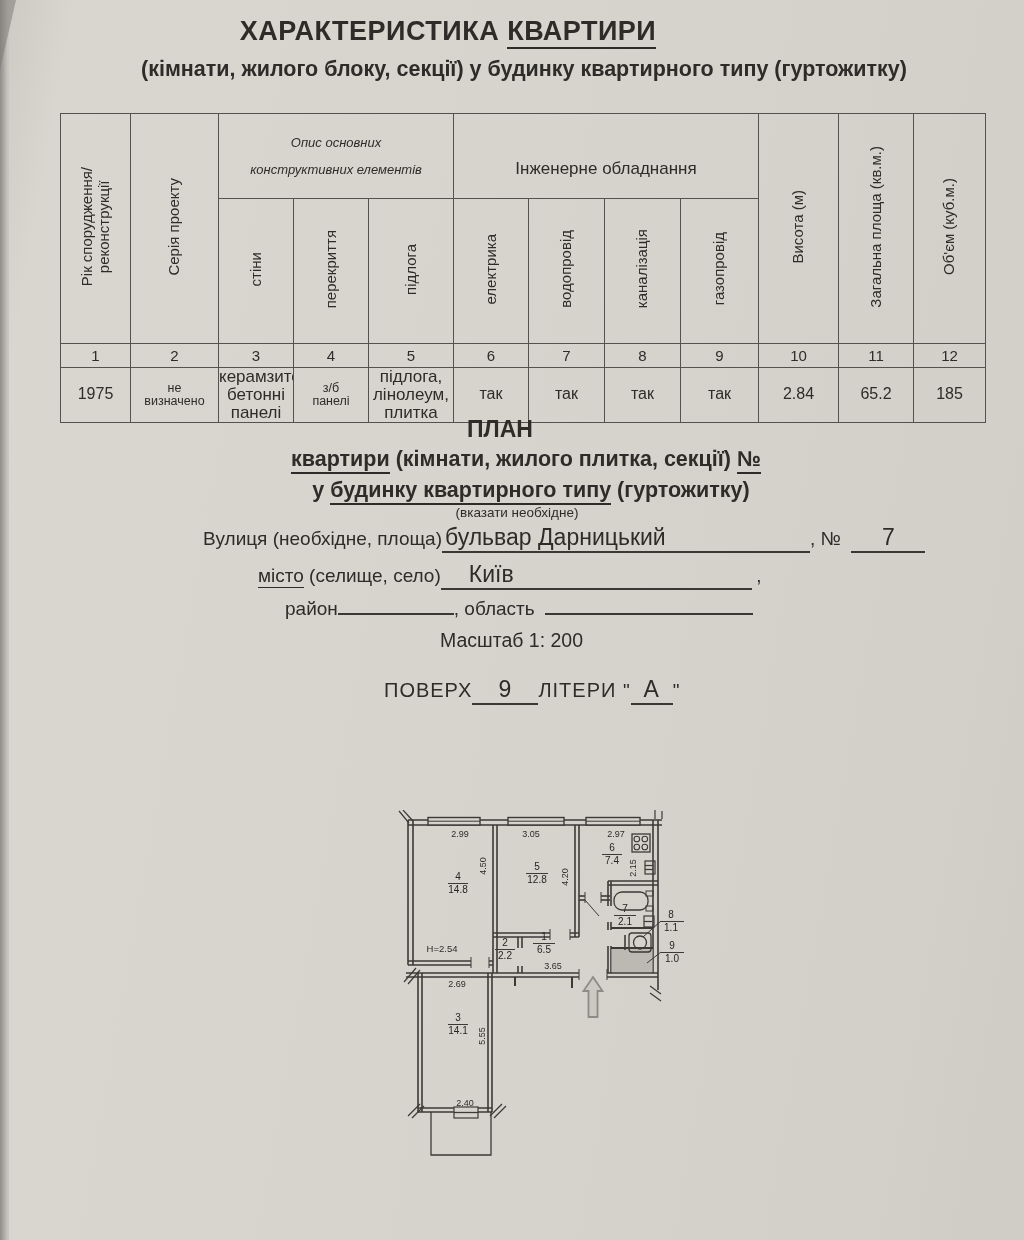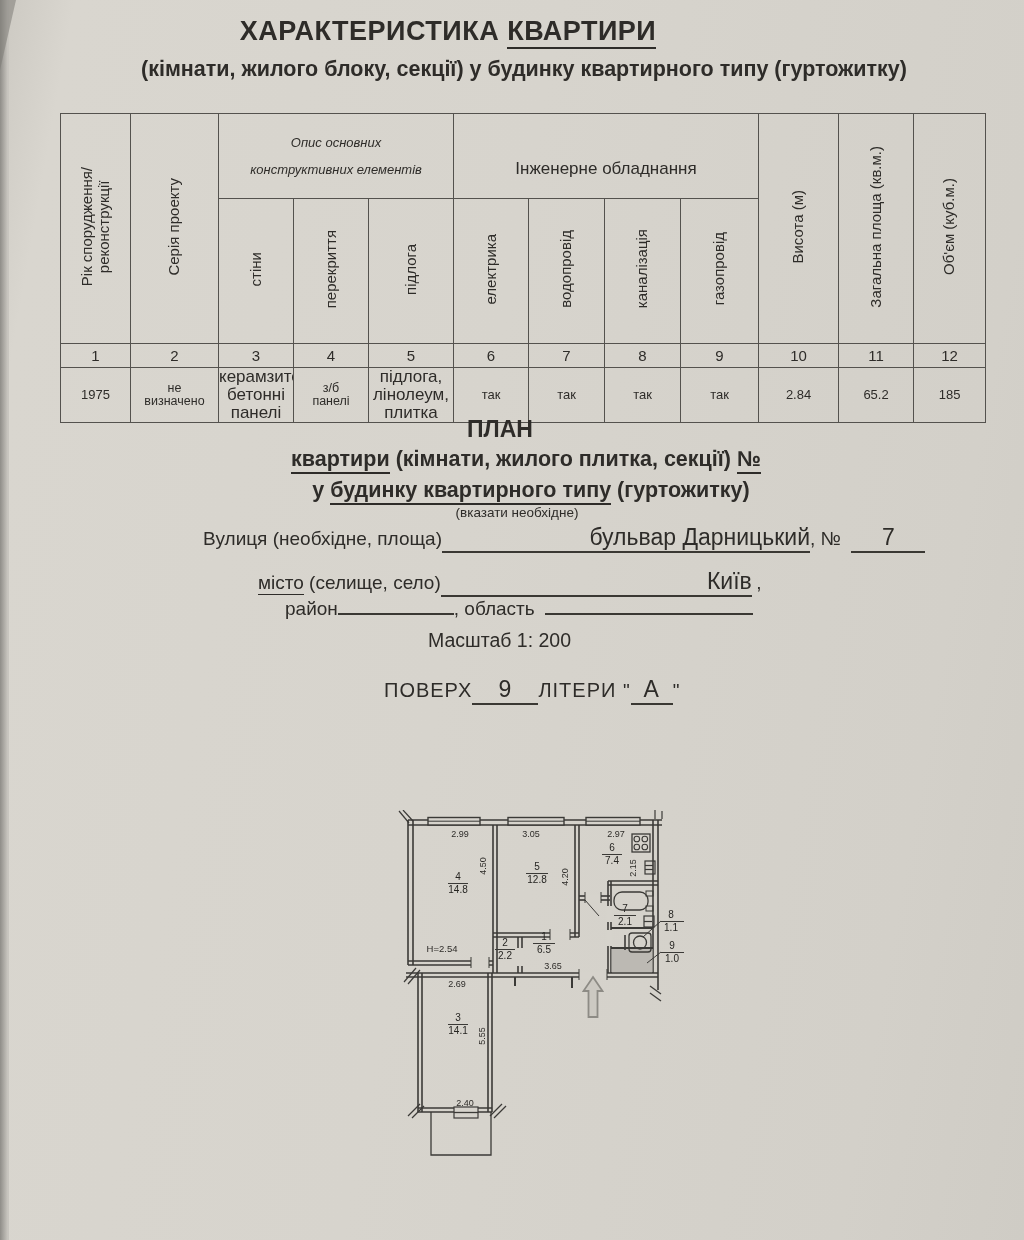--- a/index.html
+++ b/index.html
@@ -28,44 +28,44 @@
   table.spec{position:absolute;left:60px;top:113px;width:925px;
     border-collapse:collapse;table-layout:fixed;}
   table.spec td{border:1.5px solid #54524e;text-align:center;vertical-align:middle;
     padding:0;overflow:hidden;}
   .vtext{writing-mode:vertical-rl;transform:rotate(180deg);
     white-space:pre-line;line-height:1.12;font-size:15px;
     display:inline-block;}
   .hdr{font-size:13px;line-height:2.1;white-space:pre-line;font-style:italic;}
   .hdr-eng{font-size:17px;vertical-align:top;padding-top:26px !important;}
   .numrow td{font-size:15px;height:23px;}
-  .valrow td{font-size:13px;height:39px;line-height:1.05;}
+  .valrow td{font-size:16px;height:39px;line-height:1.05;}
   .valrow td.small{font-size:17px;white-space:pre-line;}
   .valrow td.med{font-size:12.5px;white-space:pre-line;}
   
   .plan-heading{left:0;top:416px;width:1024px;text-align:center;
     font-size:23px;font-weight:bold;transform:translateX(-12px);}
   .plan-line1{left:0;top:447px;width:1024px;text-align:center;
     font-size:21.5px;font-weight:bold;transform:translateX(14px);}
   .plan-line2{left:0;top:478px;width:1024px;text-align:center;
     font-size:21.5px;font-weight:bold;transform:translateX(19px);}
   .plan-note{left:0;top:505px;width:1024px;text-align:center;
     font-size:13.5px;transform:translateX(5px);}
   .u2{border-bottom:2px solid #2e2c29;padding-bottom:1px;}
   .addr{white-space:nowrap;}
   .lbl{font-size:19px;}
   .fillval{font-size:23px;}
   .fill-ul{display:inline-block;border-bottom:2px solid #3a3833;
-    vertical-align:baseline;text-align:right;}
+    vertical-align:baseline;text-align:left;}
   .blank-ul{display:inline-block;border-bottom:2px solid #3a3833;height:18px;
     vertical-align:baseline;}
   .street-line{left:203px;top:524px;}
-  .city-line{left:258px;top:561px;margin-top:7px;}
+  .city-line{left:258px;top:561px;}
   .district-line{left:285px;top:595px;}
-  .scale-line{left:428px;top:629px;font-size:19.5px;}
+  .scale-line{left:440px;top:629px;font-size:19.5px;}
   .floor-line{left:384px;top:676px;font-size:20px;letter-spacing:1px;white-space:nowrap;}
   .ctr{text-align:center !important;}
   
   svg.floorplan{position:absolute;left:398px;top:810px;}
   svg .dim{font-size:9px;fill:#2e2c29;}
   svg .dim2{font-size:9.5px;fill:#2e2c29;}
   svg .rnum{font-size:10px;fill:#262522;}
 </style>
 </head>
 <body>

